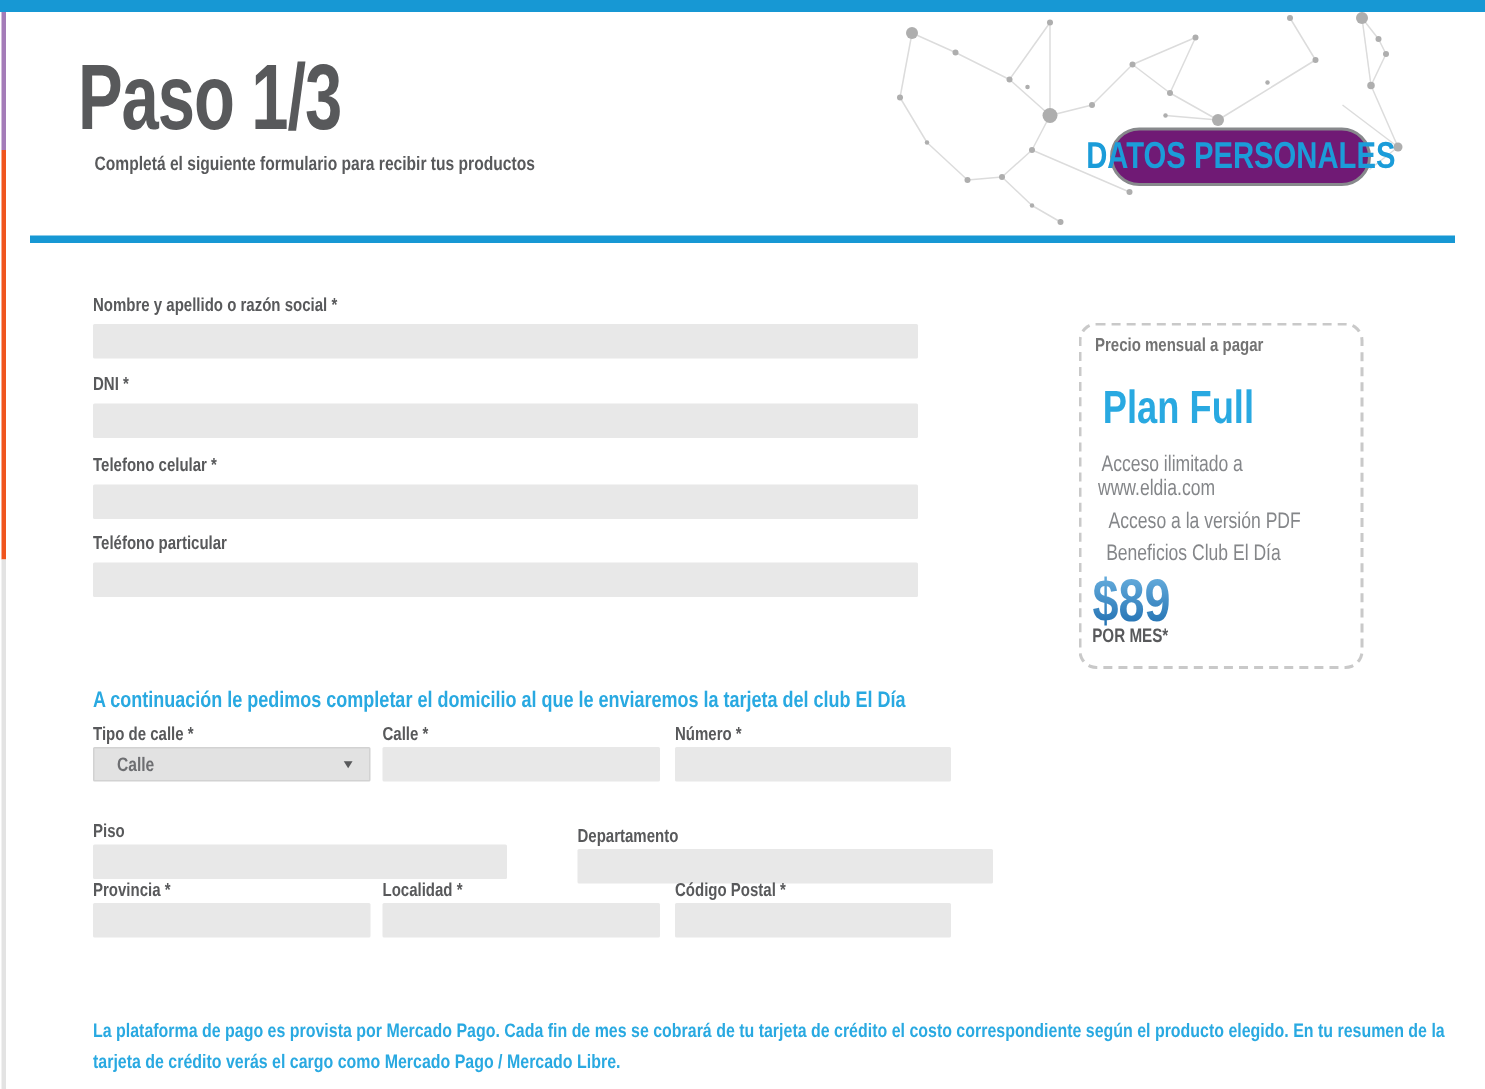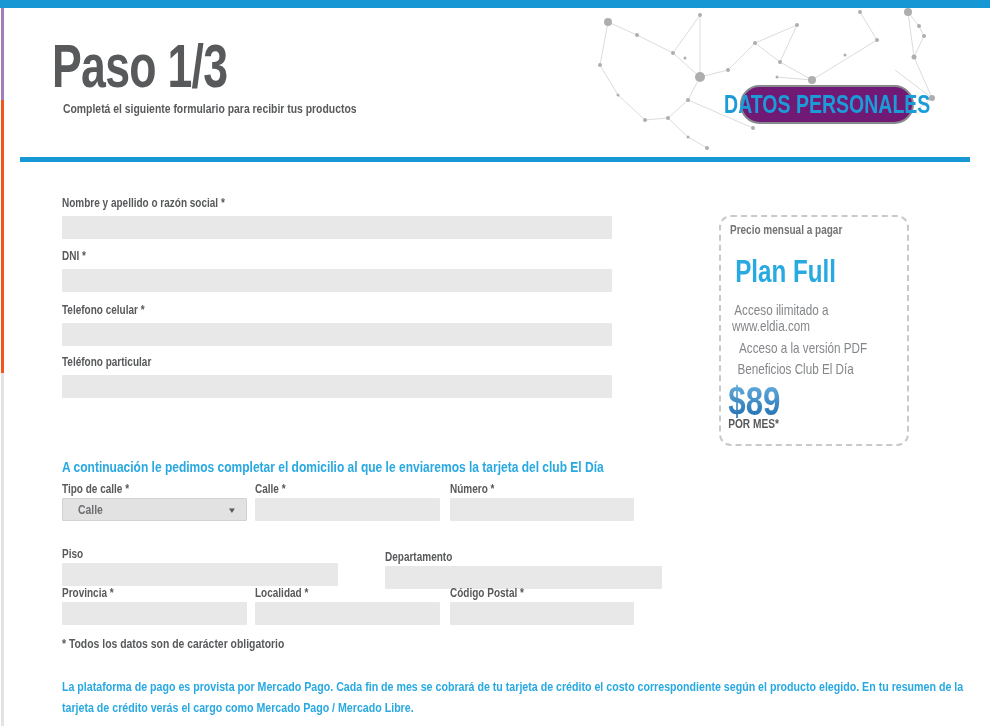--- a/index.html
+++ b/index.html
@@ -198,21 +198,20 @@
   </div>
   <div class="grp gap15" style="left:255px; top:587px; width:185px;">
     <label class="flabel"><span class="cx">Localidad *</span></label>
     <input class="finput" type="text" value="" style="">
   </div>
   <div class="grp gap15" style="left:450px; top:587px; width:184px;">
     <label class="flabel"><span class="cx">Código Postal *</span></label>
     <input class="finput" type="text" value="" style="">
   </div>
 
-  <div class="footnote"><span class="cx">* Todos los datos son de carácter obligatorio</span></div>
 
   <div class="payment-note">
     <span class="cxb">La plataforma de pago es provista por Mercado Pago. Cada fin de mes se cobrará de tu tarjeta de crédito el costo correspondiente según el producto elegido. En tu resumen de la tarjeta de crédito verás el cargo como Mercado Pago / Mercado Libre.</span>
   </div>
 
   <div class="panel">
     <div class="panel-title"><span class="cx">Precio mensual a pagar</span></div>
     <div class="panel-center plan-name"><span class="cxc">Plan Full</span></div>
     <div class="panel-center feat f2"><span class="cxc">www.eldia.com</span></div>
     <div class="panel-center feat f1"><span class="cxc">Acceso ilimitado a</span></div>

